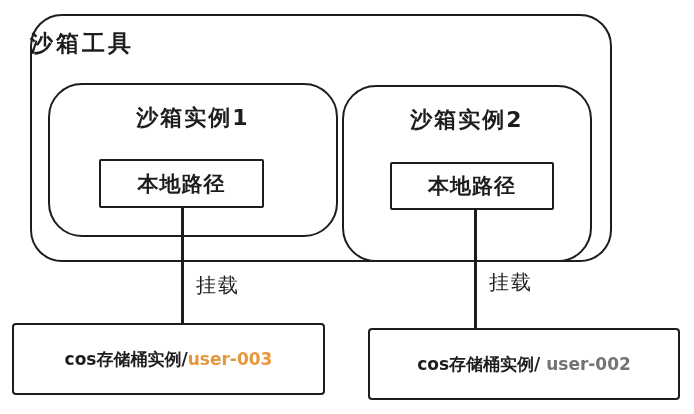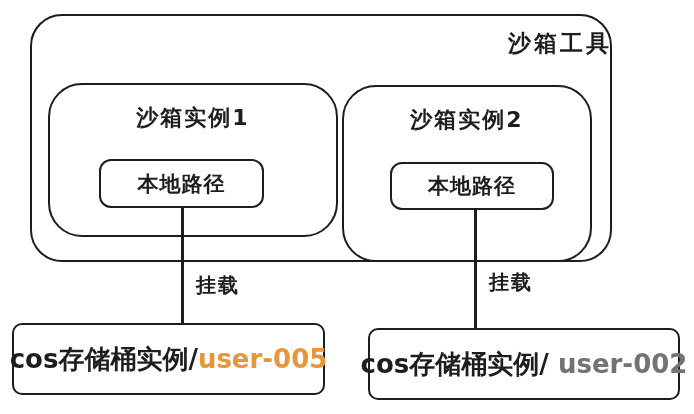--- a/index.html
+++ b/index.html
@@ -22,69 +22,69 @@
   }
   .outer-box {
     left: 30px; top: 14px;
     width: 582px; height: 248px;
     border-radius: 32px;
   }
   .outer-title {
     position: absolute;
     left: 30px; top: 28px;
     width: 582px;
-    text-align: right;
+    text-align: left;
     font-size: 23px;
     font-weight: 700;
     letter-spacing: 3px;
   }
   .instance-box { border-radius: 34px; }
   .instance-1 { left: 48px; top: 83px; width: 290px; height: 154px; }
   .instance-2 { left: 342px; top: 85px; width: 250px; height: 177px; }
   .instance-label {
     position: absolute;
     top: 18px; left: 0;
     width: 100%;
     text-align: center;
     font-size: 22px;
     font-weight: 700;
     letter-spacing: 2px;
   }
   .localpath-box {
-    border-radius: 12px;
+    border-radius: 2px;
     display: flex;
     align-items: center;
     justify-content: center;
     font-size: 21px;
     font-weight: 700;
     letter-spacing: 1px;
   }
   .localpath-1 { left: 99px; top: 159px; width: 165px; height: 49px; }
   .localpath-2 { left: 390px; top: 162px; width: 164px; height: 48px; }
   .vline {
     position: absolute;
     width: 3px;
     background: #1d1d1d;
   }
   .vline-1 { left: 181px; top: 207px; height: 118px; }
   .vline-2 { left: 474px; top: 209px; height: 121px; }
   .mount-label {
     position: absolute;
     font-size: 20px;
-    font-weight: 700;
+    font-weight: 400;
     letter-spacing: 2px;
   }
   .mount-1 { left: 196px; top: 272px; }
   .mount-2 { left: 489px; top: 269px; }
   .bucket-box {
-    border-radius: 10px;
+    border-radius: 4px;
     display: flex;
     align-items: center;
     justify-content: center;
-    font-size: 26px;
+    font-size: 17px;
     font-weight: 700;
     white-space: pre;
   }
   .bucket-1 { left: 12px; top: 323px; width: 313px; height: 72px; }
   .bucket-2 { left: 368px; top: 328px; width: 312px; height: 72px; }
   .user-id { color: #e8963a; }
 </style>
 </head>
 <body>
 
@@ -107,20 +107,20 @@
     <span>本地路径</span>
   </div>
 
   <div class="vline vline-1"></div>
   <div class="vline vline-2"></div>
 
   <div class="mount-label mount-1">挂载</div>
   <div class="mount-label mount-2">挂载</div>
 
   <div class="box bucket-box bucket-1">
-    <span>cos存储桶实例/</span><span class="user-id" style="color: rgb(232, 150, 58);">user-005</span>
+    <span>cos存储桶实例/</span><span class="user-id" style="color: rgb(232, 150, 58);">user-003</span>
   </div>
 
   <div class="box bucket-box bucket-2">
     <span>cos存储桶实例/ </span><span class="user-id" style="color: #737373;">user-002</span>
   </div>
 
 </div>
 
 </body></html>

